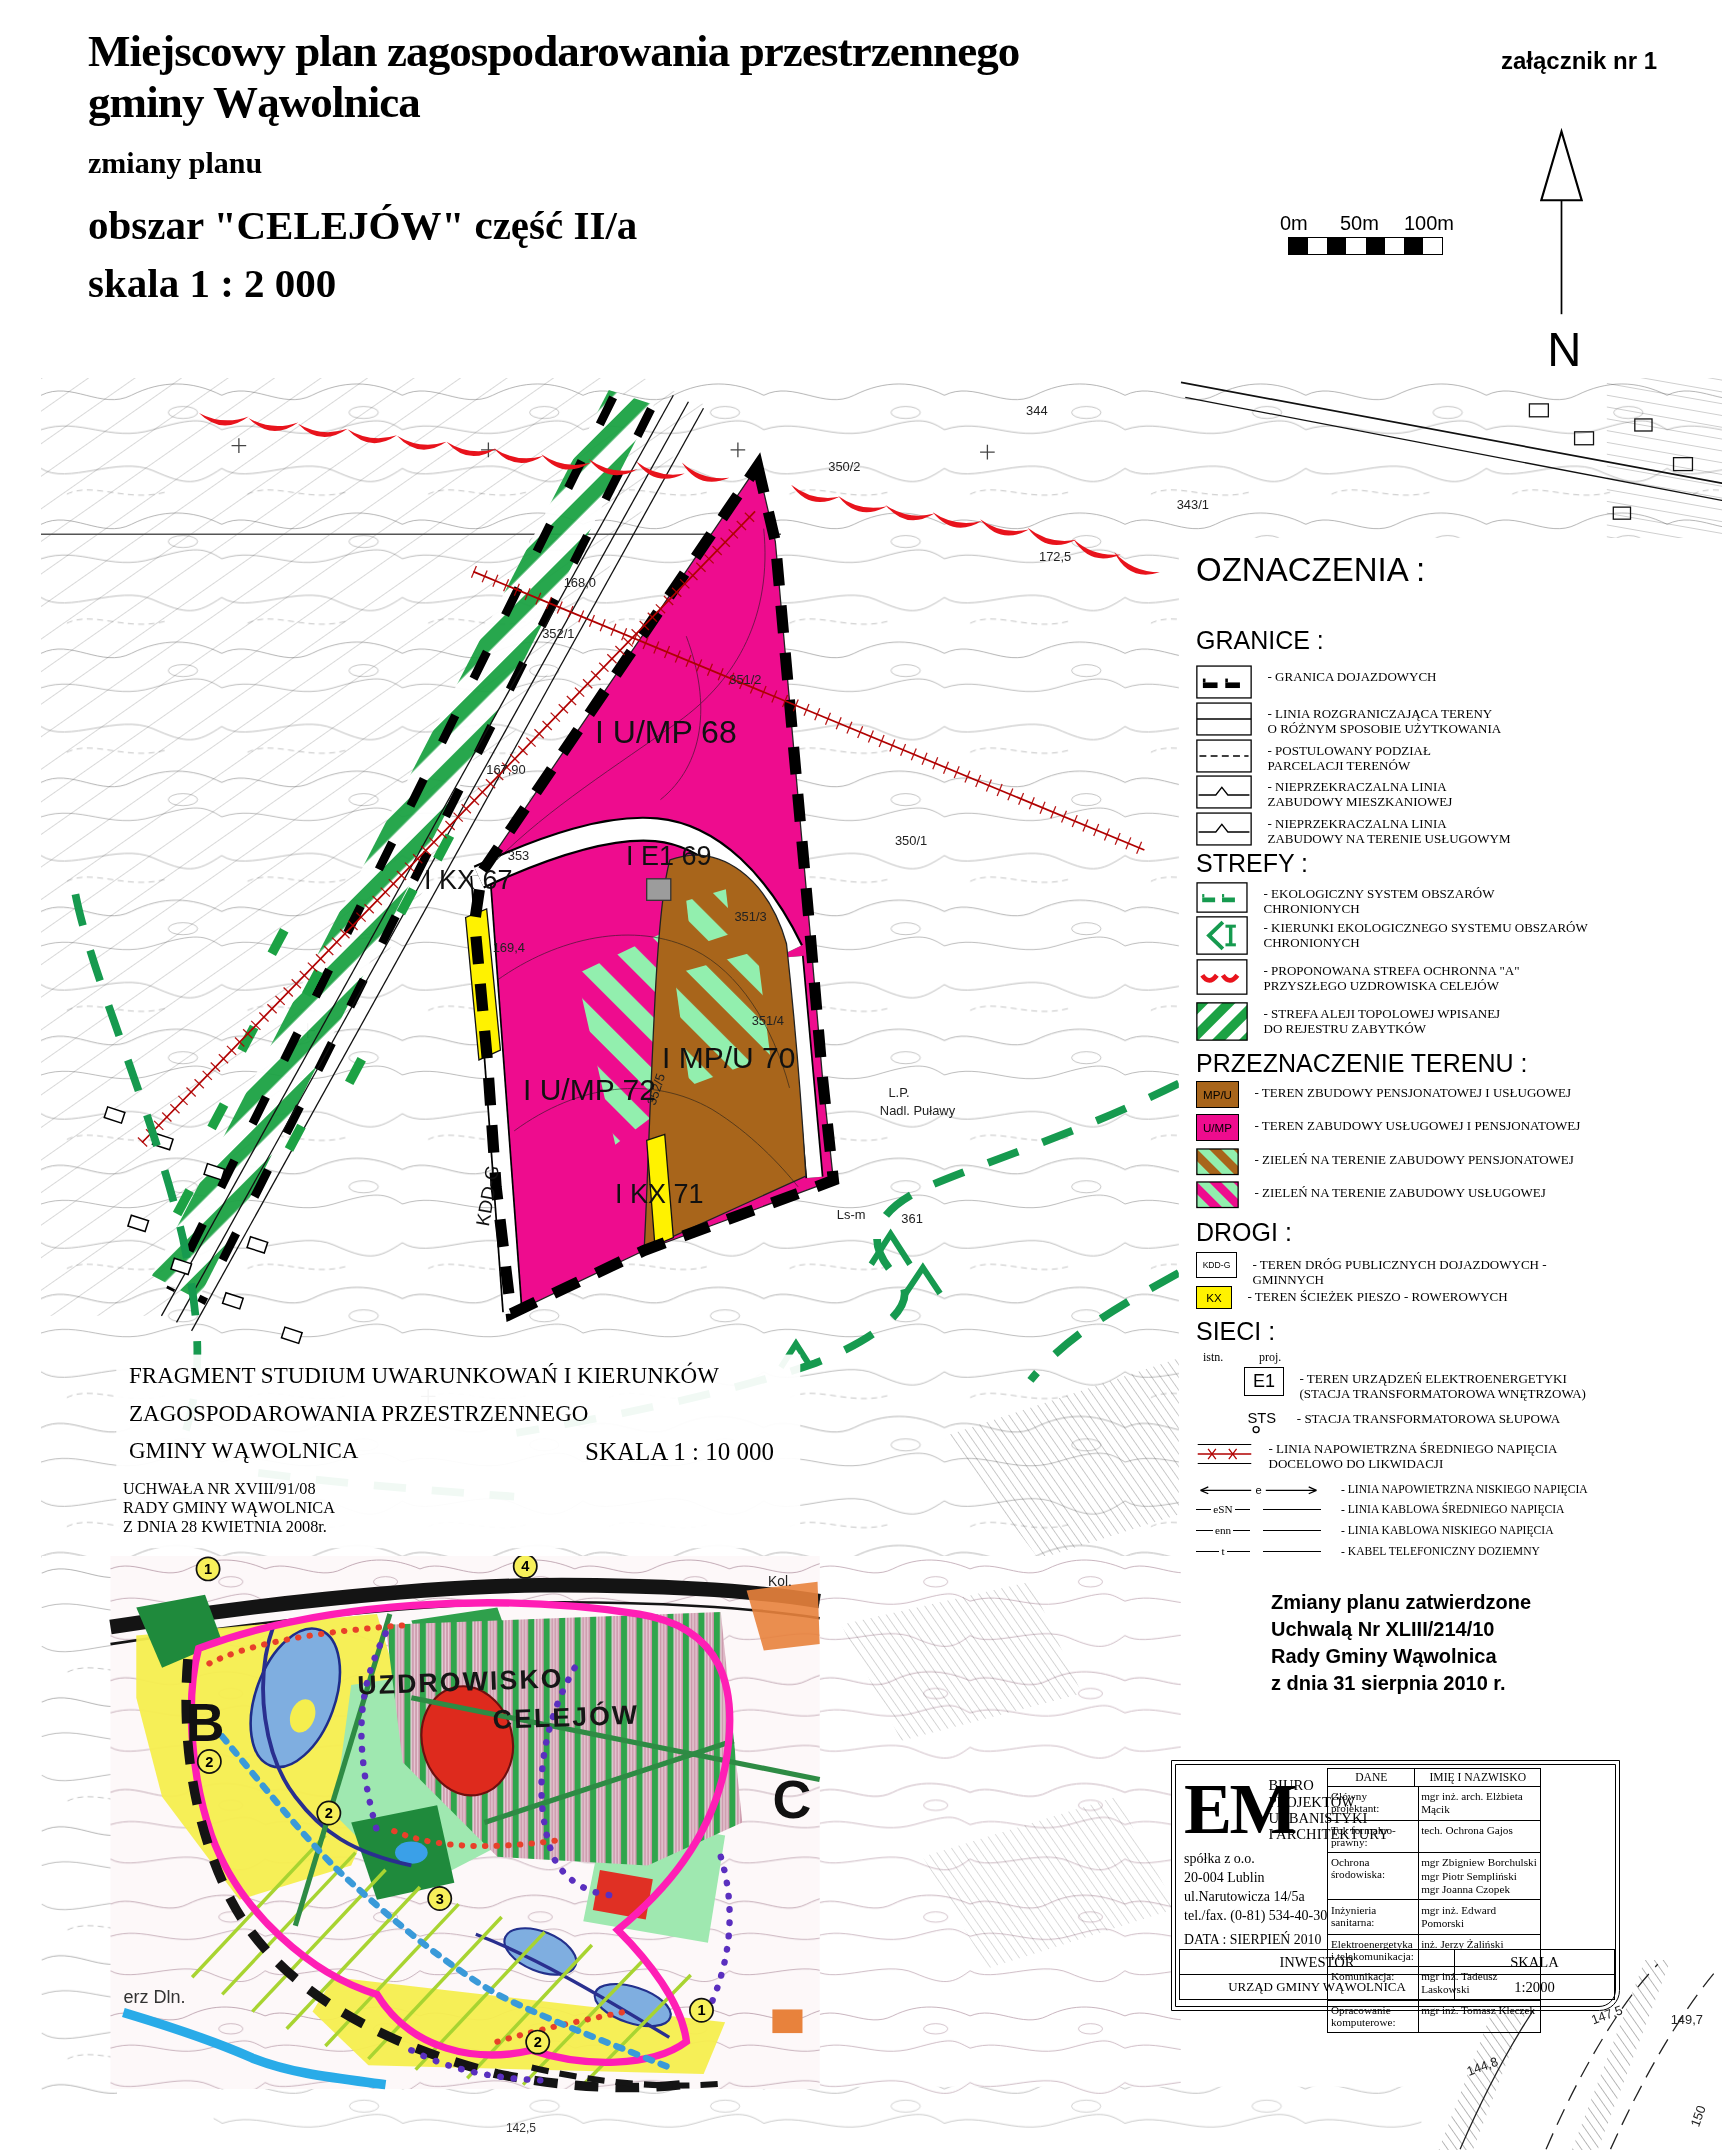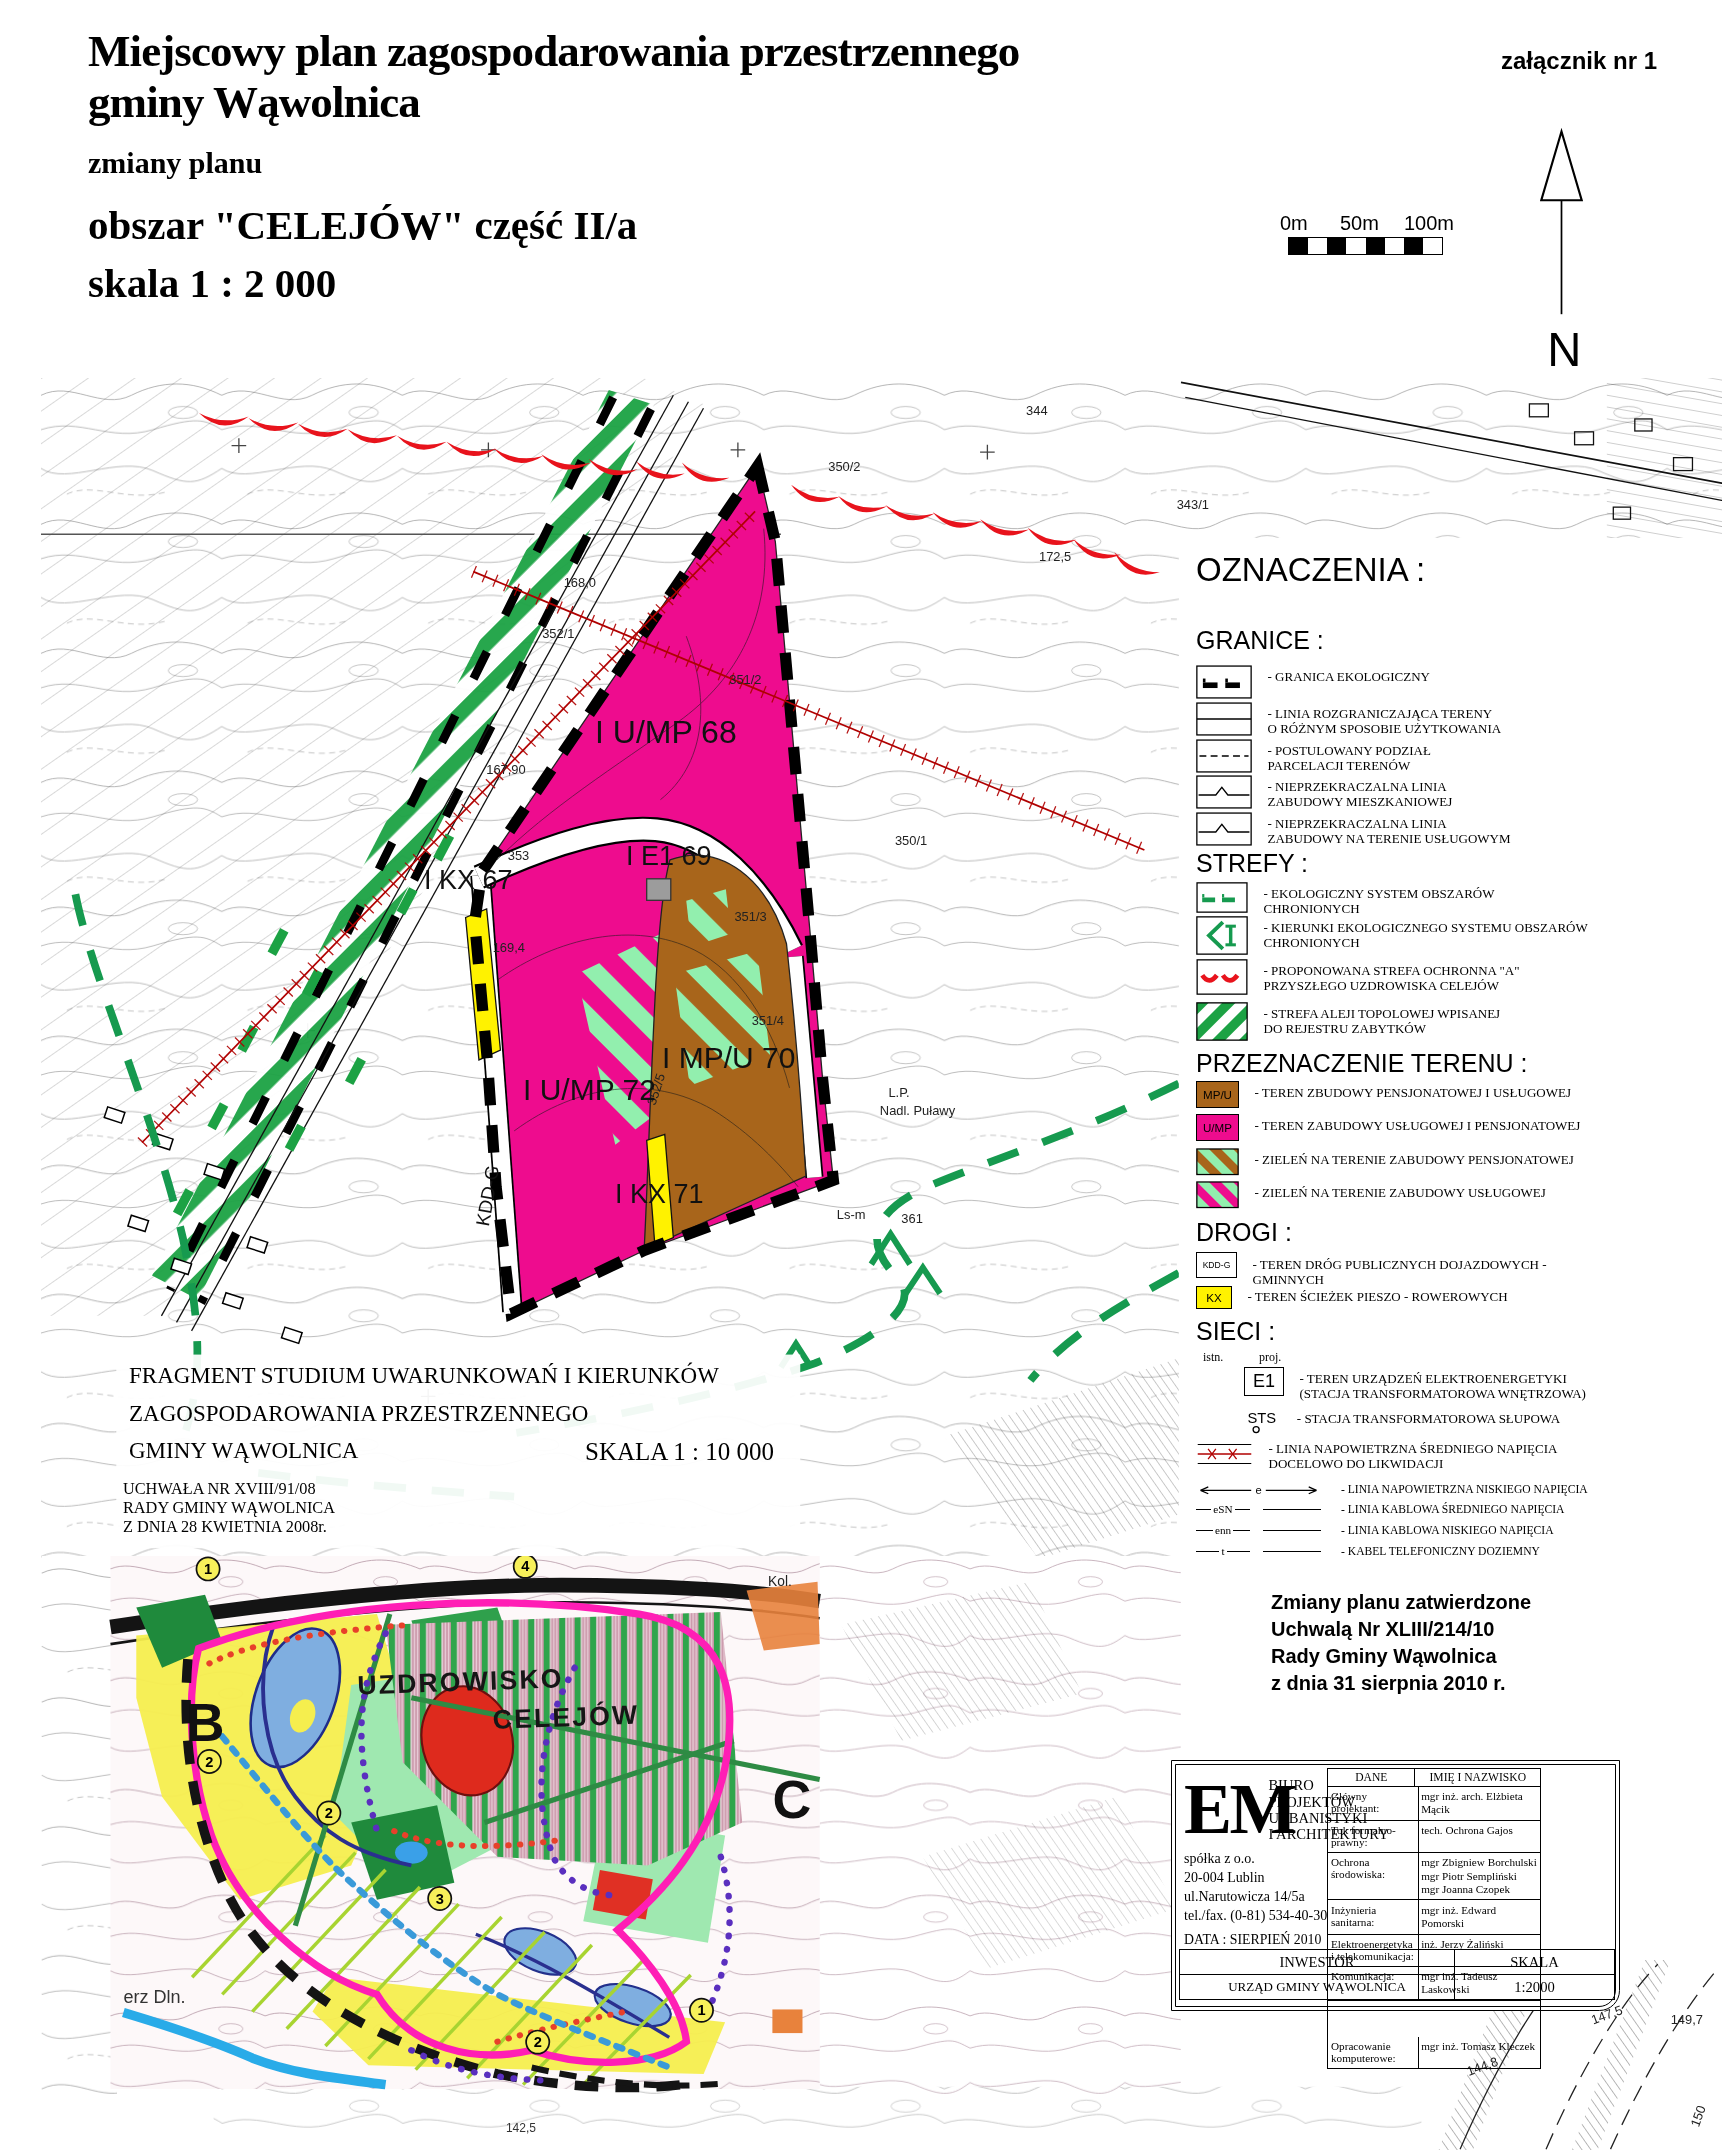--- a/index.html
+++ b/index.html
@@ -42,21 +42,21 @@
   #approval{left:1271px;top:1589px;font-size:20px;font-weight:bold;line-height:27px;}
   
   #tblock{left:1171px;top:1760px;width:447px;height:249px;border:1.7px solid #000;border-bottom-right-radius:20.6px;background:#fff;}
   #tblock .inner{position:absolute;left:3.4px;top:3.4px;right:3.4px;bottom:3.4px;border:1.3px solid #000;border-bottom-right-radius:17px;}
   #em-logo{left:7.7px;top:2.6px;font-family:"Liberation Serif",serif;font-size:72px;font-weight:bold;letter-spacing:-2.6px;}
   #firm{left:92px;top:12px;font-family:"Liberation Serif",serif;font-size:14.6px;line-height:16.3px;white-space:pre-line;}
   #addr{left:7.7px;top:84px;font-family:"Liberation Serif",serif;font-size:14px;line-height:19px;white-space:pre-line;}
   #data-line{left:7.7px;top:167px;font-family:"Liberation Serif",serif;font-size:13.8px;}
   #ptable{left:151px;top:2.6px;width:212px;border:1.3px solid #000;font-family:"Liberation Serif",serif;}
   .prow{display:flex;border-bottom:1.3px solid #000;}
-  .prow:last-child{border-bottom:none;margin-top:36px;}
+  .prow:last-child{border-bottom:none;}
   .pk{width:84px;border-right:1.3px solid #000;padding:3.4px 2.6px;font-size:11.2px;}
   .pv{flex:1;padding:3.4px 2.6px;font-size:11.2px;white-space:pre-line;line-height:13.3px;}
   .phead{font-size:11.6px;text-align:center;padding:1.7px 0.9px;}
   #itable{left:2.6px;top:184px;width:434px;border:1.3px solid #000;font-family:"Liberation Serif",serif;}
   .irow{display:flex;}
   .ic1{width:274px;border-right:1.3px solid #000;text-align:center;font-size:14.6px;padding:3.4px 0;}
   .ic2{flex:1;text-align:center;font-size:14.6px;padding:3.4px 0;}
   .ihead{border-bottom:1.7px solid #000;align-items:center;}
   svg text{font-family:"Liberation Sans",sans-serif;}
 </style>
@@ -303,21 +303,21 @@
 
   <div class="lg-h2" style="top:88px;">GRANICE :</div>
   <div class="lg-item" style="top:127px;">
     <svg class="lg-sym" width="56" height="34" viewBox="0 0 130 78">
         <rect x="2" y="2" width="126" height="74" fill="#fff" stroke="#000" stroke-width="3"></rect>
         <rect x="16" y="40" width="34" height="13" fill="#000"></rect>
         <rect x="16" y="31" width="6" height="9" fill="#000"></rect>
         <rect x="68" y="40" width="34" height="13" fill="#000"></rect>
         <rect x="68" y="31" width="6" height="9" fill="#000"></rect>
       </svg>
-    <div class="lg-lab">- GRANICA EKOLOGICZNY</div>
+    <div class="lg-lab">- GRANICA DOJAZDOWYCH</div>
   </div>
   <div class="lg-item" style="top:164px;">
     <svg class="lg-sym" width="56" height="34" viewBox="0 0 130 78">
         <rect x="2" y="2" width="126" height="74" fill="#fff" stroke="#000" stroke-width="3"></rect>
         <line x1="2" y1="39" x2="128" y2="39" stroke="#000" stroke-width="3"></line>
       </svg>
     <div class="lg-lab">- LINIA ROZGRANICZAJĄCA TERENY
 O RÓŻNYM SPOSOBIE UŻYTKOWANIA</div>
   </div>
   <div class="lg-item" style="top:201px;">

